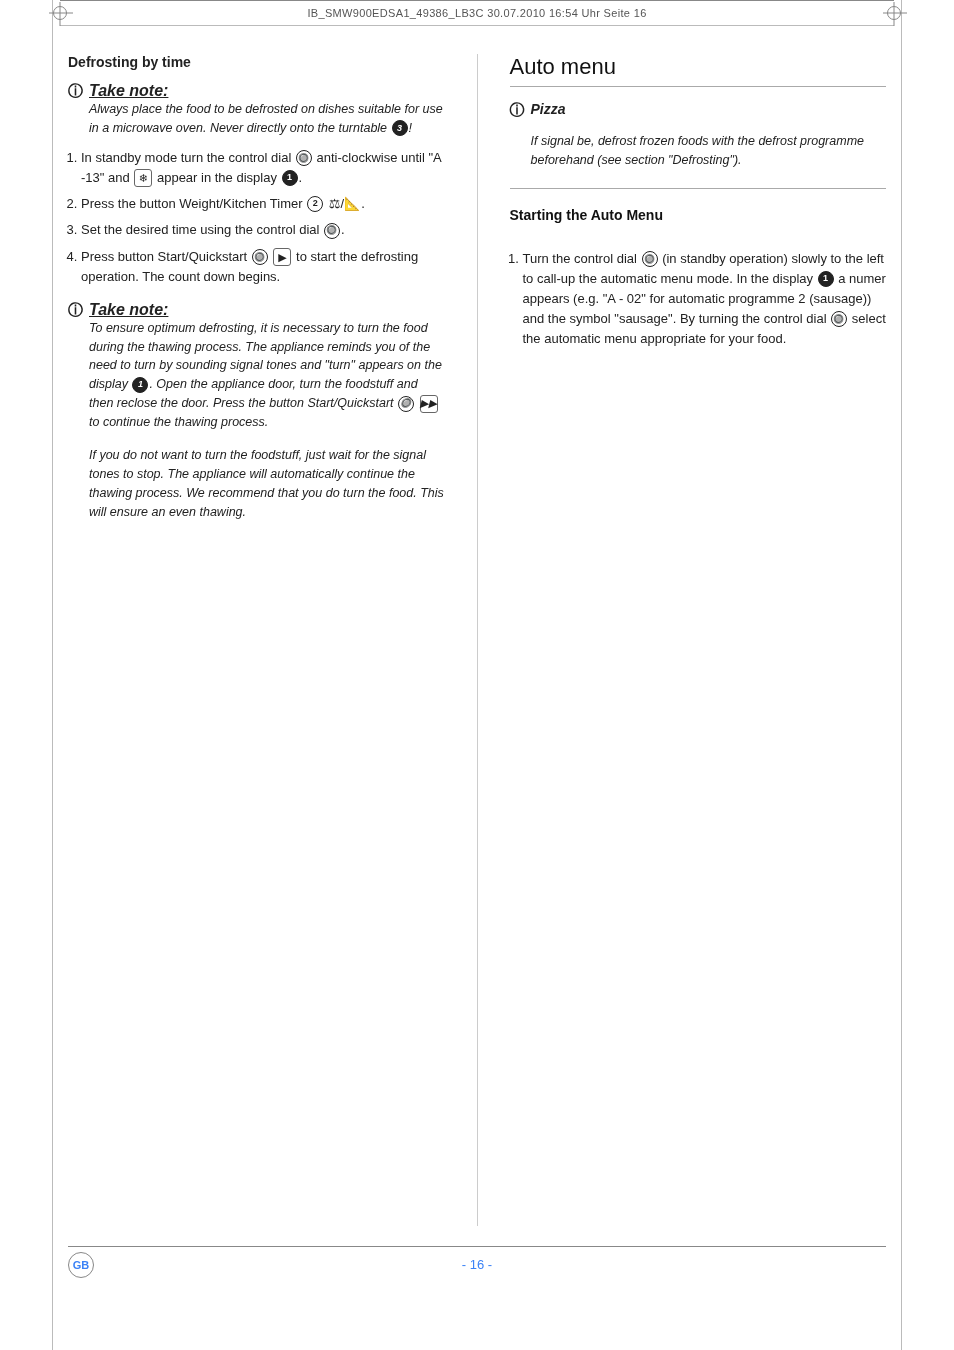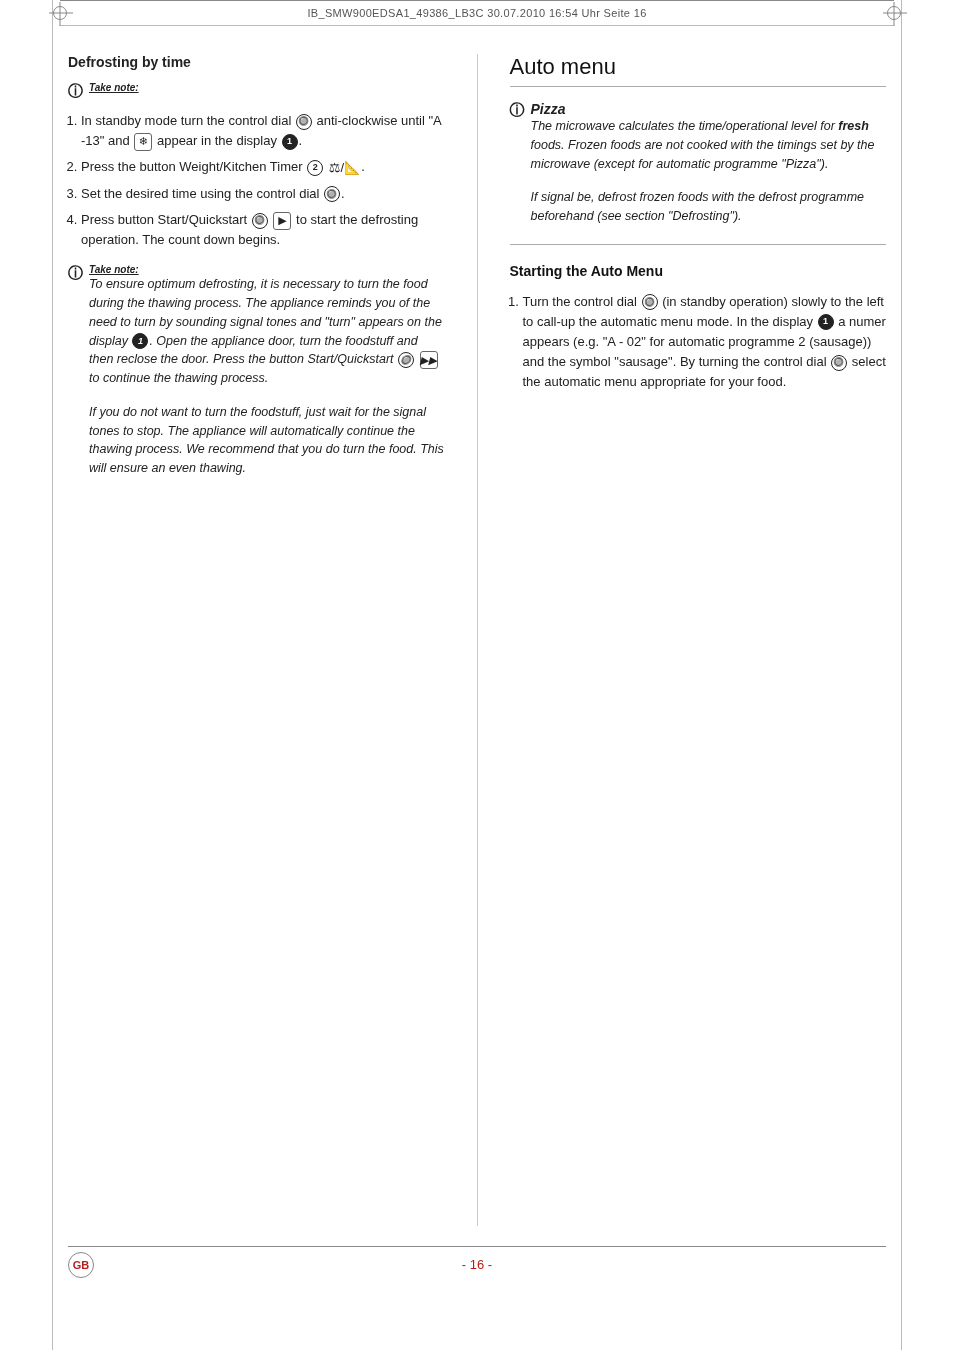--- a/index.html
+++ b/index.html
@@ -96,21 +96,21 @@
     .note-icon {
       font-size: 15px;
       font-weight: bold;
       color: #222;
       margin-top: 0px;
       flex-shrink: 0;
     }
     .note-title {
       font-style: italic;
       font-weight: bold;
-      font-size: 10px;
+      font-size: 16px;
       text-decoration: underline;
     }
     .note-content {
       font-style: italic;
       font-size: 12.5px;
       line-height: 1.5;
     }
     .note-content strong {
       font-style: italic;
     }
@@ -209,34 +209,34 @@
     }
     .auto-menu-text {
       font-size: 13px;
       line-height: 1.55;
       margin-bottom: 14px;
     }
 
     .sub-section-title {
       font-size: 14px;
       font-weight: bold;
-      margin-bottom: 13px;
+      margin-bottom: 26px;
       color: #111;
     }
 
     
     .footer {
       display: flex;
       align-items: center;
       justify-content: center;
       border-top: 1.5px solid #888;
       margin: 20px 68px 0 68px;
       padding: 10px 0;
       font-size: 13px;
-      color: #b91c1c;
+      color: #3b82f6;
       position: relative;
     }
     .footer-gb {
       position: absolute;
       left: 0;
       font-size: 11px;
       border: 1.5px solid #888;
       border-radius: 50%;
       width: 26px;
       height: 26px;
@@ -290,20 +290,24 @@
   <div class="main-content">
 
     <div class="left-col">
 
       <div class="defrost-title">Defrosting by time</div>
 
       <div class="note-box">
         <span class="note-icon">ⓘ</span>
         <div>
           <div class="note-title">Take note:</div>
+          <div class="note-content">
+            Always place the food to be defrosted on dishes suitable for use in a microwave oven. Never directly onto the turntable
+            <span class="icon-display">3</span>!
+          </div>
         </div>
       </div>
 
       <ol class="steps">
         <li>
           In standby mode turn the control dial
           <span class="icon-dial">
               <b>🔘</b>
             </span>
           anti-clockwise until "A -13" and
@@ -363,23 +367,20 @@
 
     <div class="right-col">
 
       <div class="auto-menu-title">Auto menu</div>
 
 
       <div class="note-box">
         <span class="note-icon">ⓘ</span>
         <div>
           <div class="note-title" style="text-decoration:none; font-style:italic; font-weight:bold; font-size:14px;">Pizza</div>
-          <div class="note-content">
-            The microwave calculates the time/operational level for <strong>fresh</strong> foods. Frozen foods are not cooked with the timings set by the microwave (except for automatic programme "Pizza").
-          </div>
           <br>
           <div class="note-content">
             If signal be, defrost frozen foods with the defrost programme beforehand (see section "Defrosting").
           </div>
         </div>
       </div>
 
       <hr class="divider-line">
 
       <div class="sub-section-title">Starting the Auto Menu</div>

